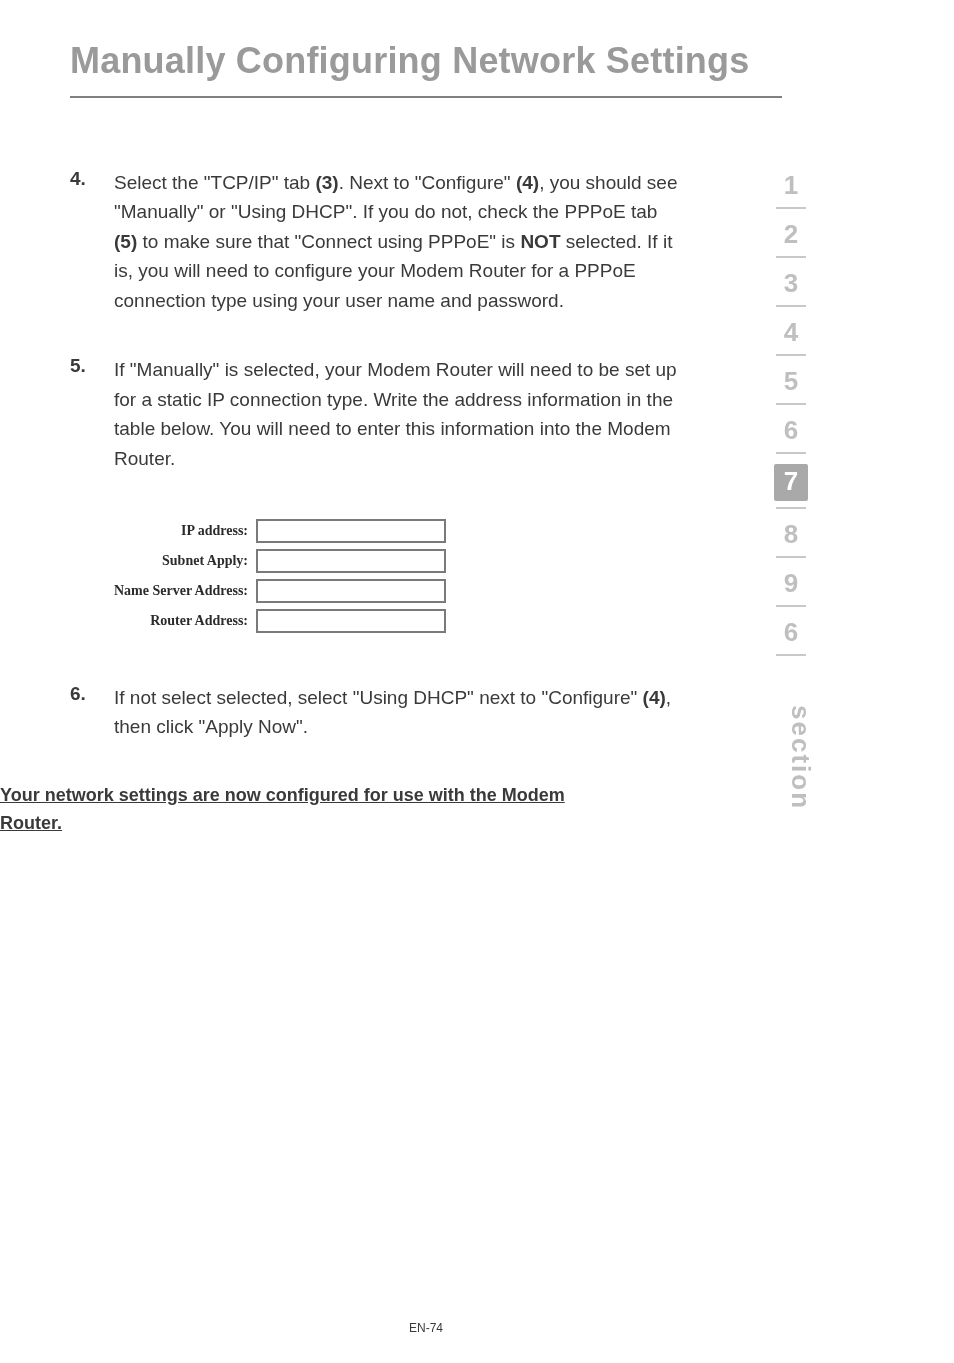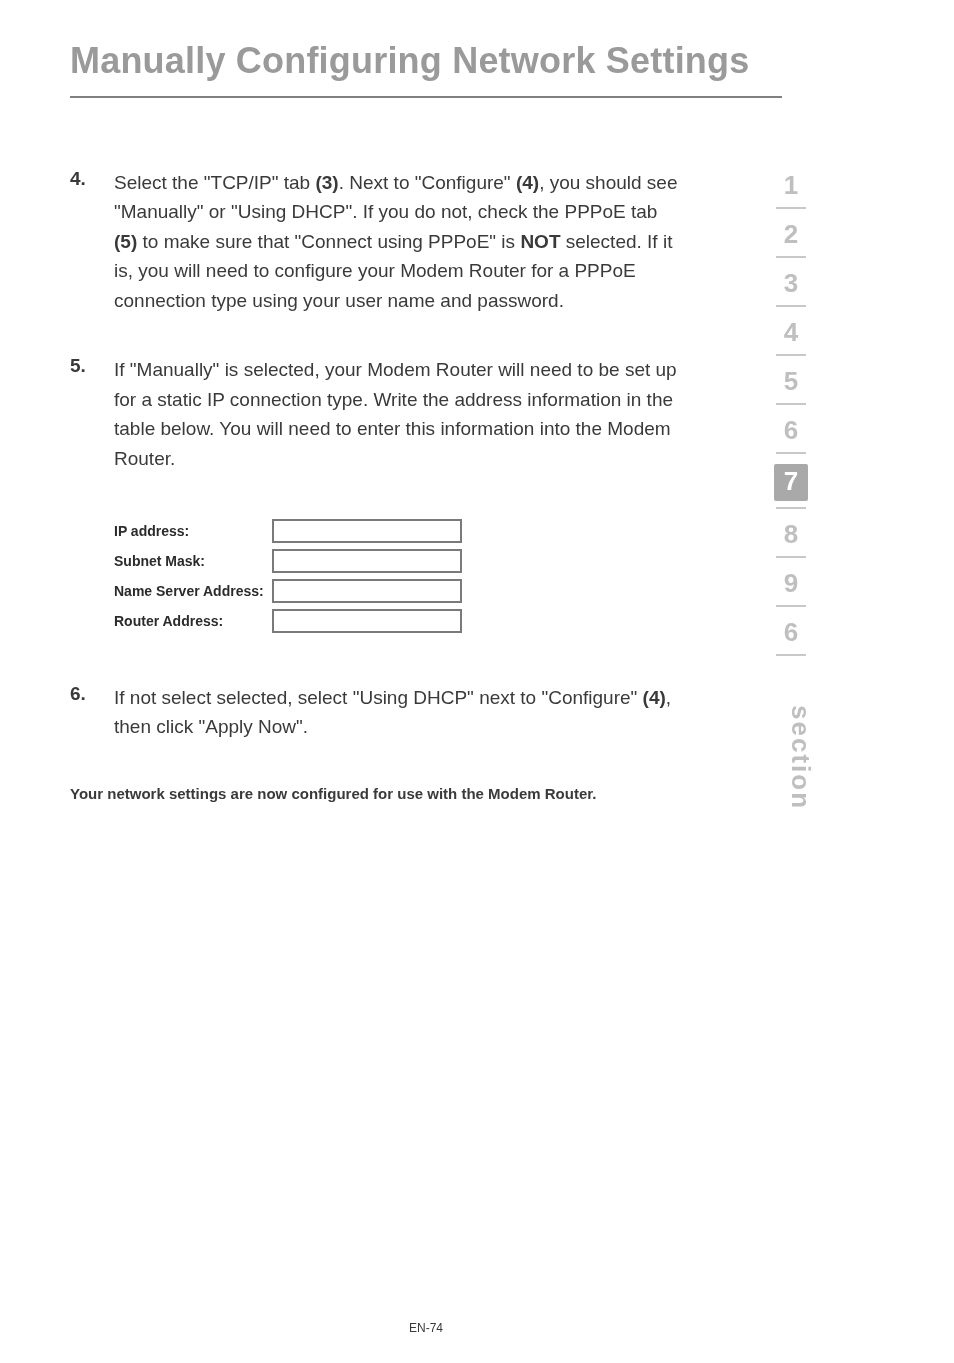--- a/index.html
+++ b/index.html
@@ -54,41 +54,42 @@
     margin-bottom: 44px;
   }
   table.form {
     border-collapse: separate;
     border-spacing: 0 6px;
   }
   table.form td.label {
     font-size: 14px;
     font-weight: 600;
     color: #2b2b2b;
-    text-align: left;
+    text-align: right;
     padding-right: 8px;
     white-space: nowrap;
+    font-family: Liberation Serif, serif;
   }
   table.form td.field {
     width: 190px;
   }
   .field-box {
     border: 2px solid #7a7a7a;
     height: 24px;
     width: 190px;
     background: #fff;
   }
   .closing {
     margin-top: 10px;
-    padding-left: 70px;
     padding-right: 250px;
-    font-size: 15px;
+    font-size: 18px;
     line-height: 1.55;
     font-weight: 700;
     color: #3a3a3a;
+    text-decoration: underline;
   }
   .sidebar {
     position: absolute;
     right: 36px;
     top: 160px;
     width: 50px;
     text-align: center;
   }
   .side-num {
     color: #bfbfbf;
@@ -157,21 +158,21 @@
     <div class="table-wrap">
       <table class="form">
         <tbody>
             <tr>
           <td class="label">IP address:</td>
           <td class="field">
                 <div class="field-box"></div>
               </td>
         </tr>
         <tr>
-          <td class="label">Subnet Mask:</td>
+          <td class="label">Subnet Apply:</td>
           <td class="field">
                 <div class="field-box"></div>
               </td>
         </tr>
         <tr>
           <td class="label">Name Server Address:</td>
           <td class="field">
                 <div class="field-box"></div>
               </td>
         </tr>

